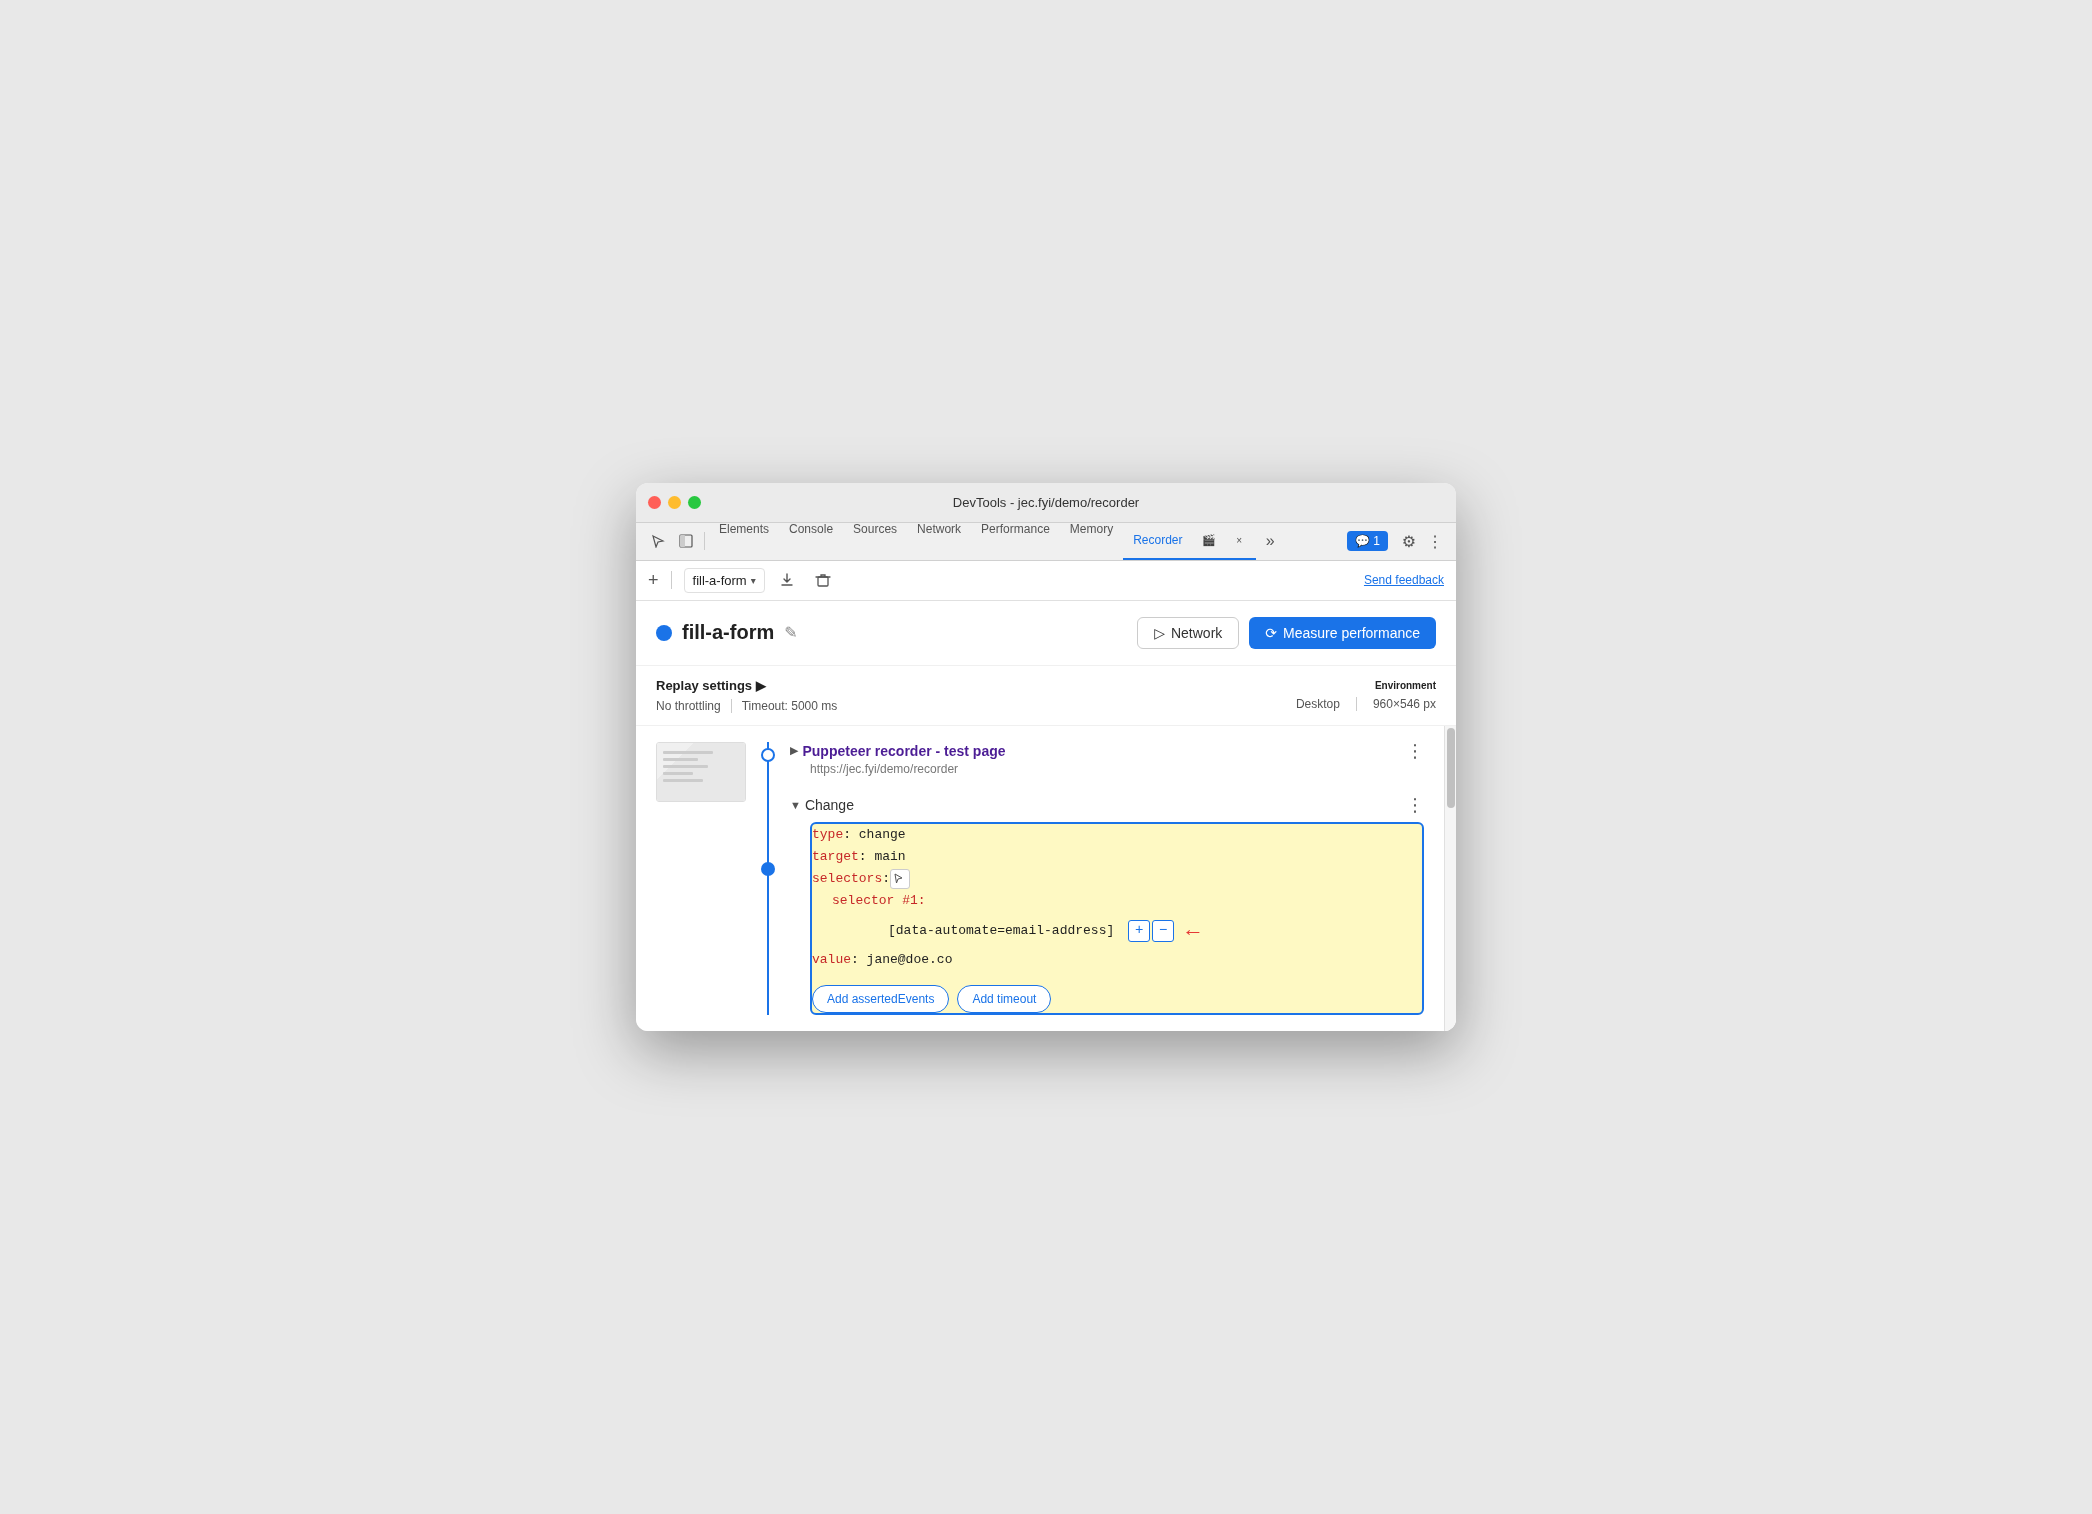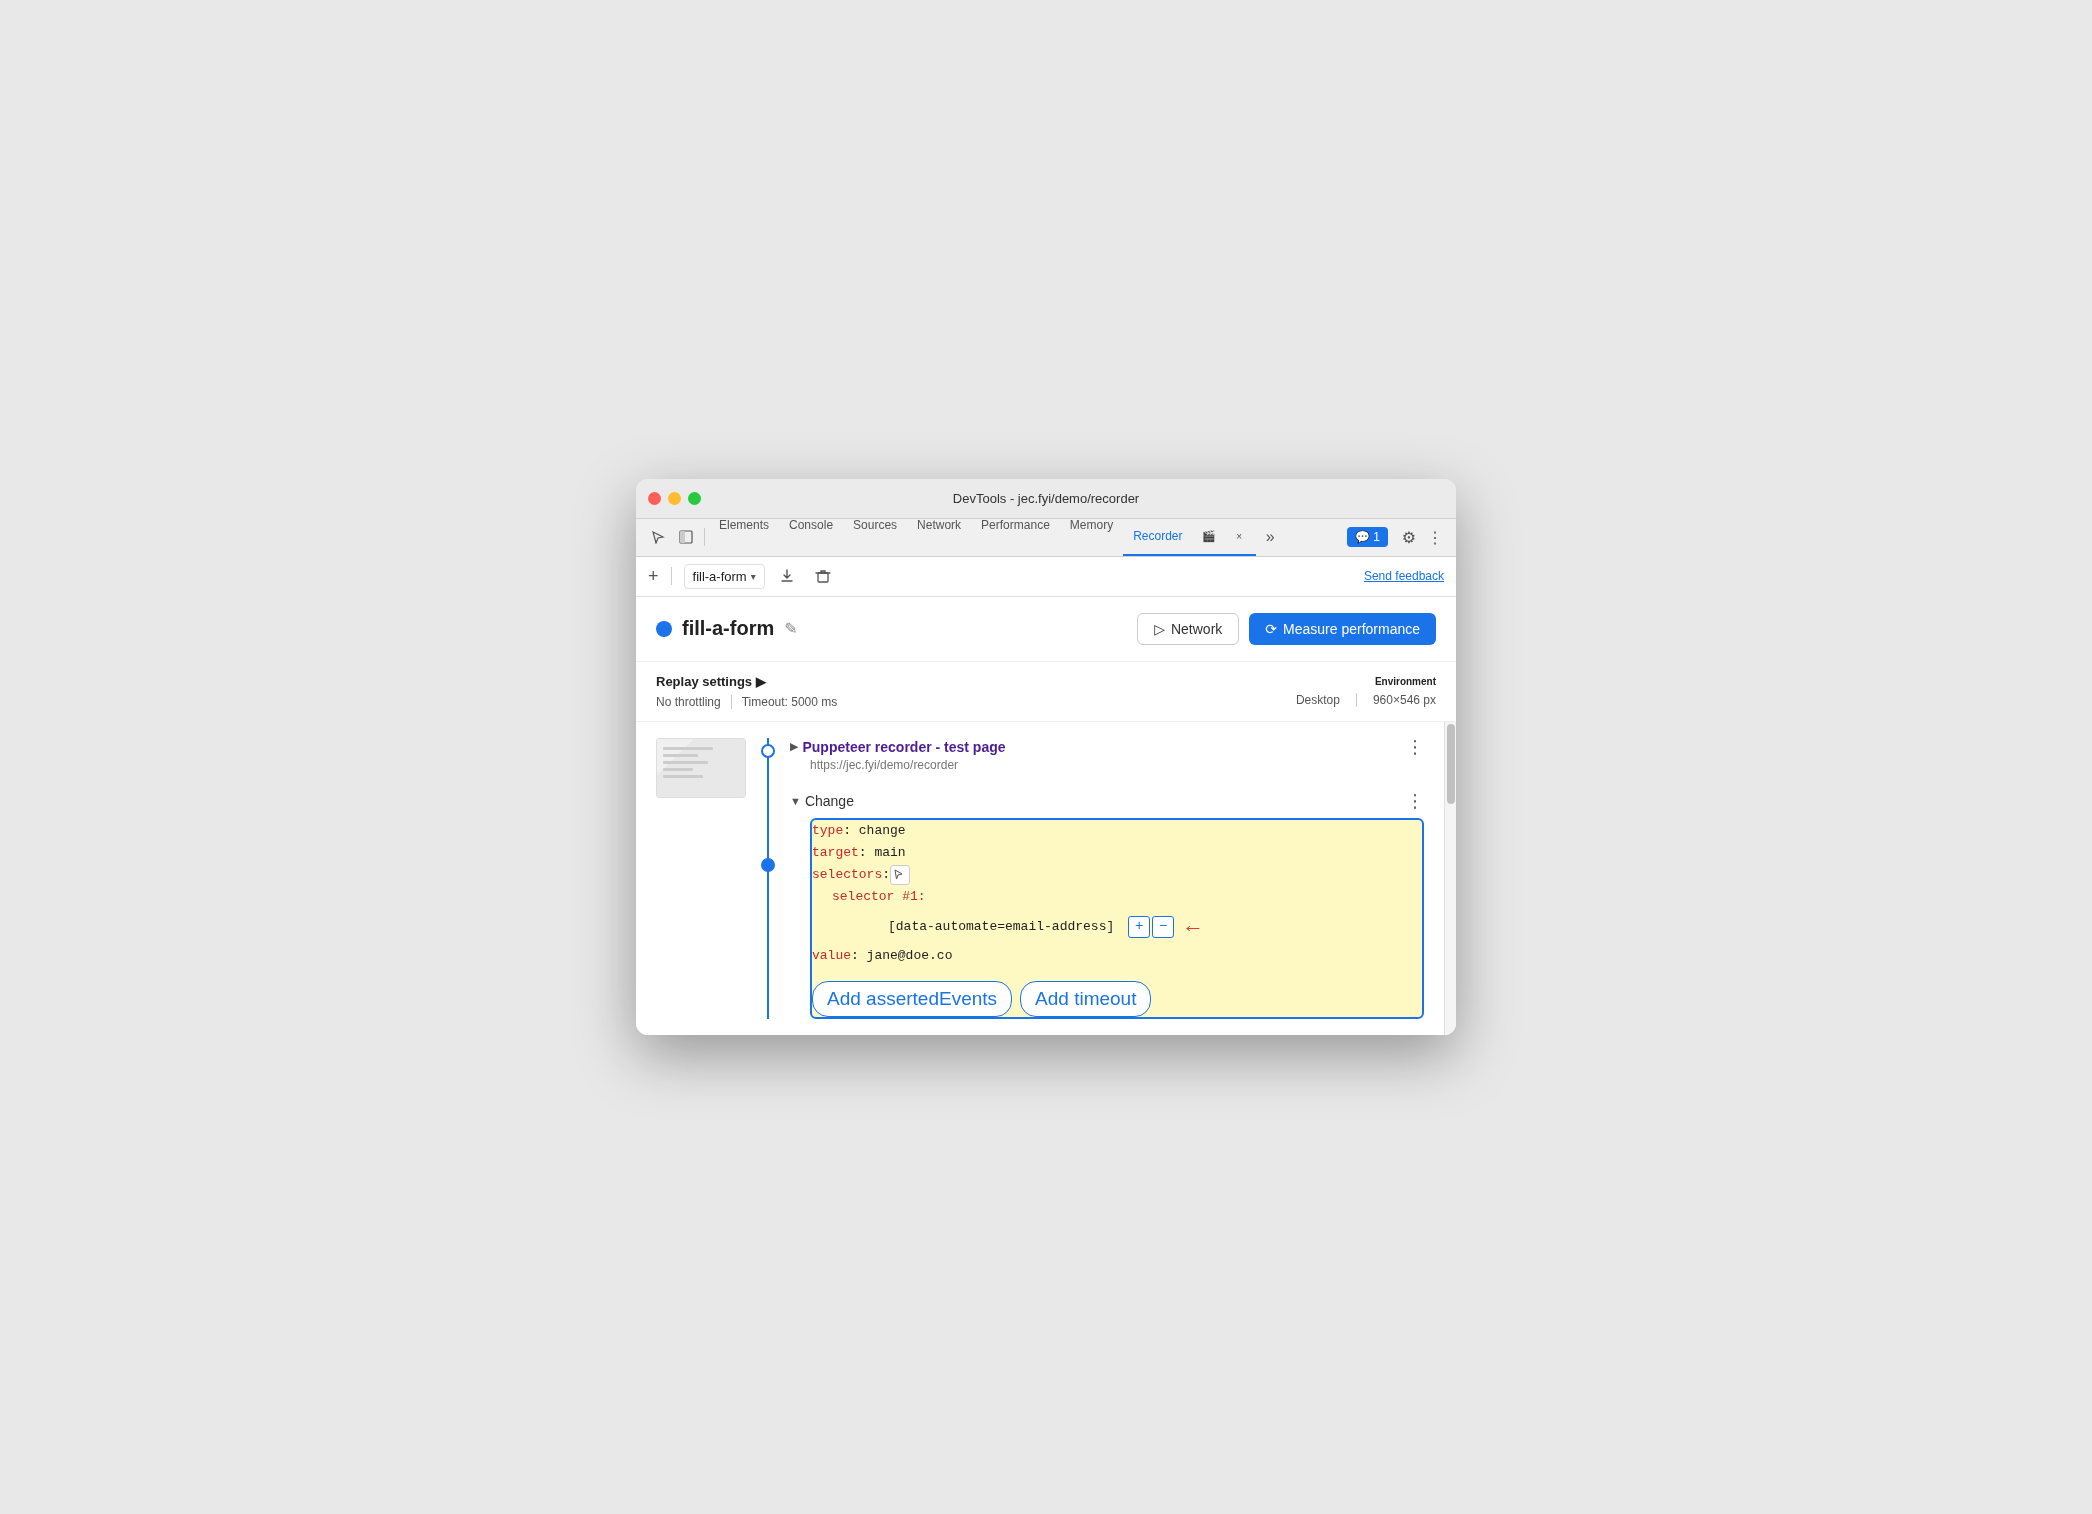--- a/index.html
+++ b/index.html
@@ -424,21 +424,21 @@
       display: flex;
       gap: 8px;
       margin-top: 14px;
     }
     .action-btn {
       border: 1px solid #1a73e8;
       background: white;
       color: #1a73e8;
       border-radius: 16px;
       padding: 6px 14px;
-      font-size: 19px;
+      font-size: 12px;
       cursor: pointer;
     }
     
     .scrollbar-area {
       width: 12px;
       background: #f5f5f5;
       border-left: 1px solid #e0e0e0;
     }
     .scrollbar-thumb {
       width: 8px;

